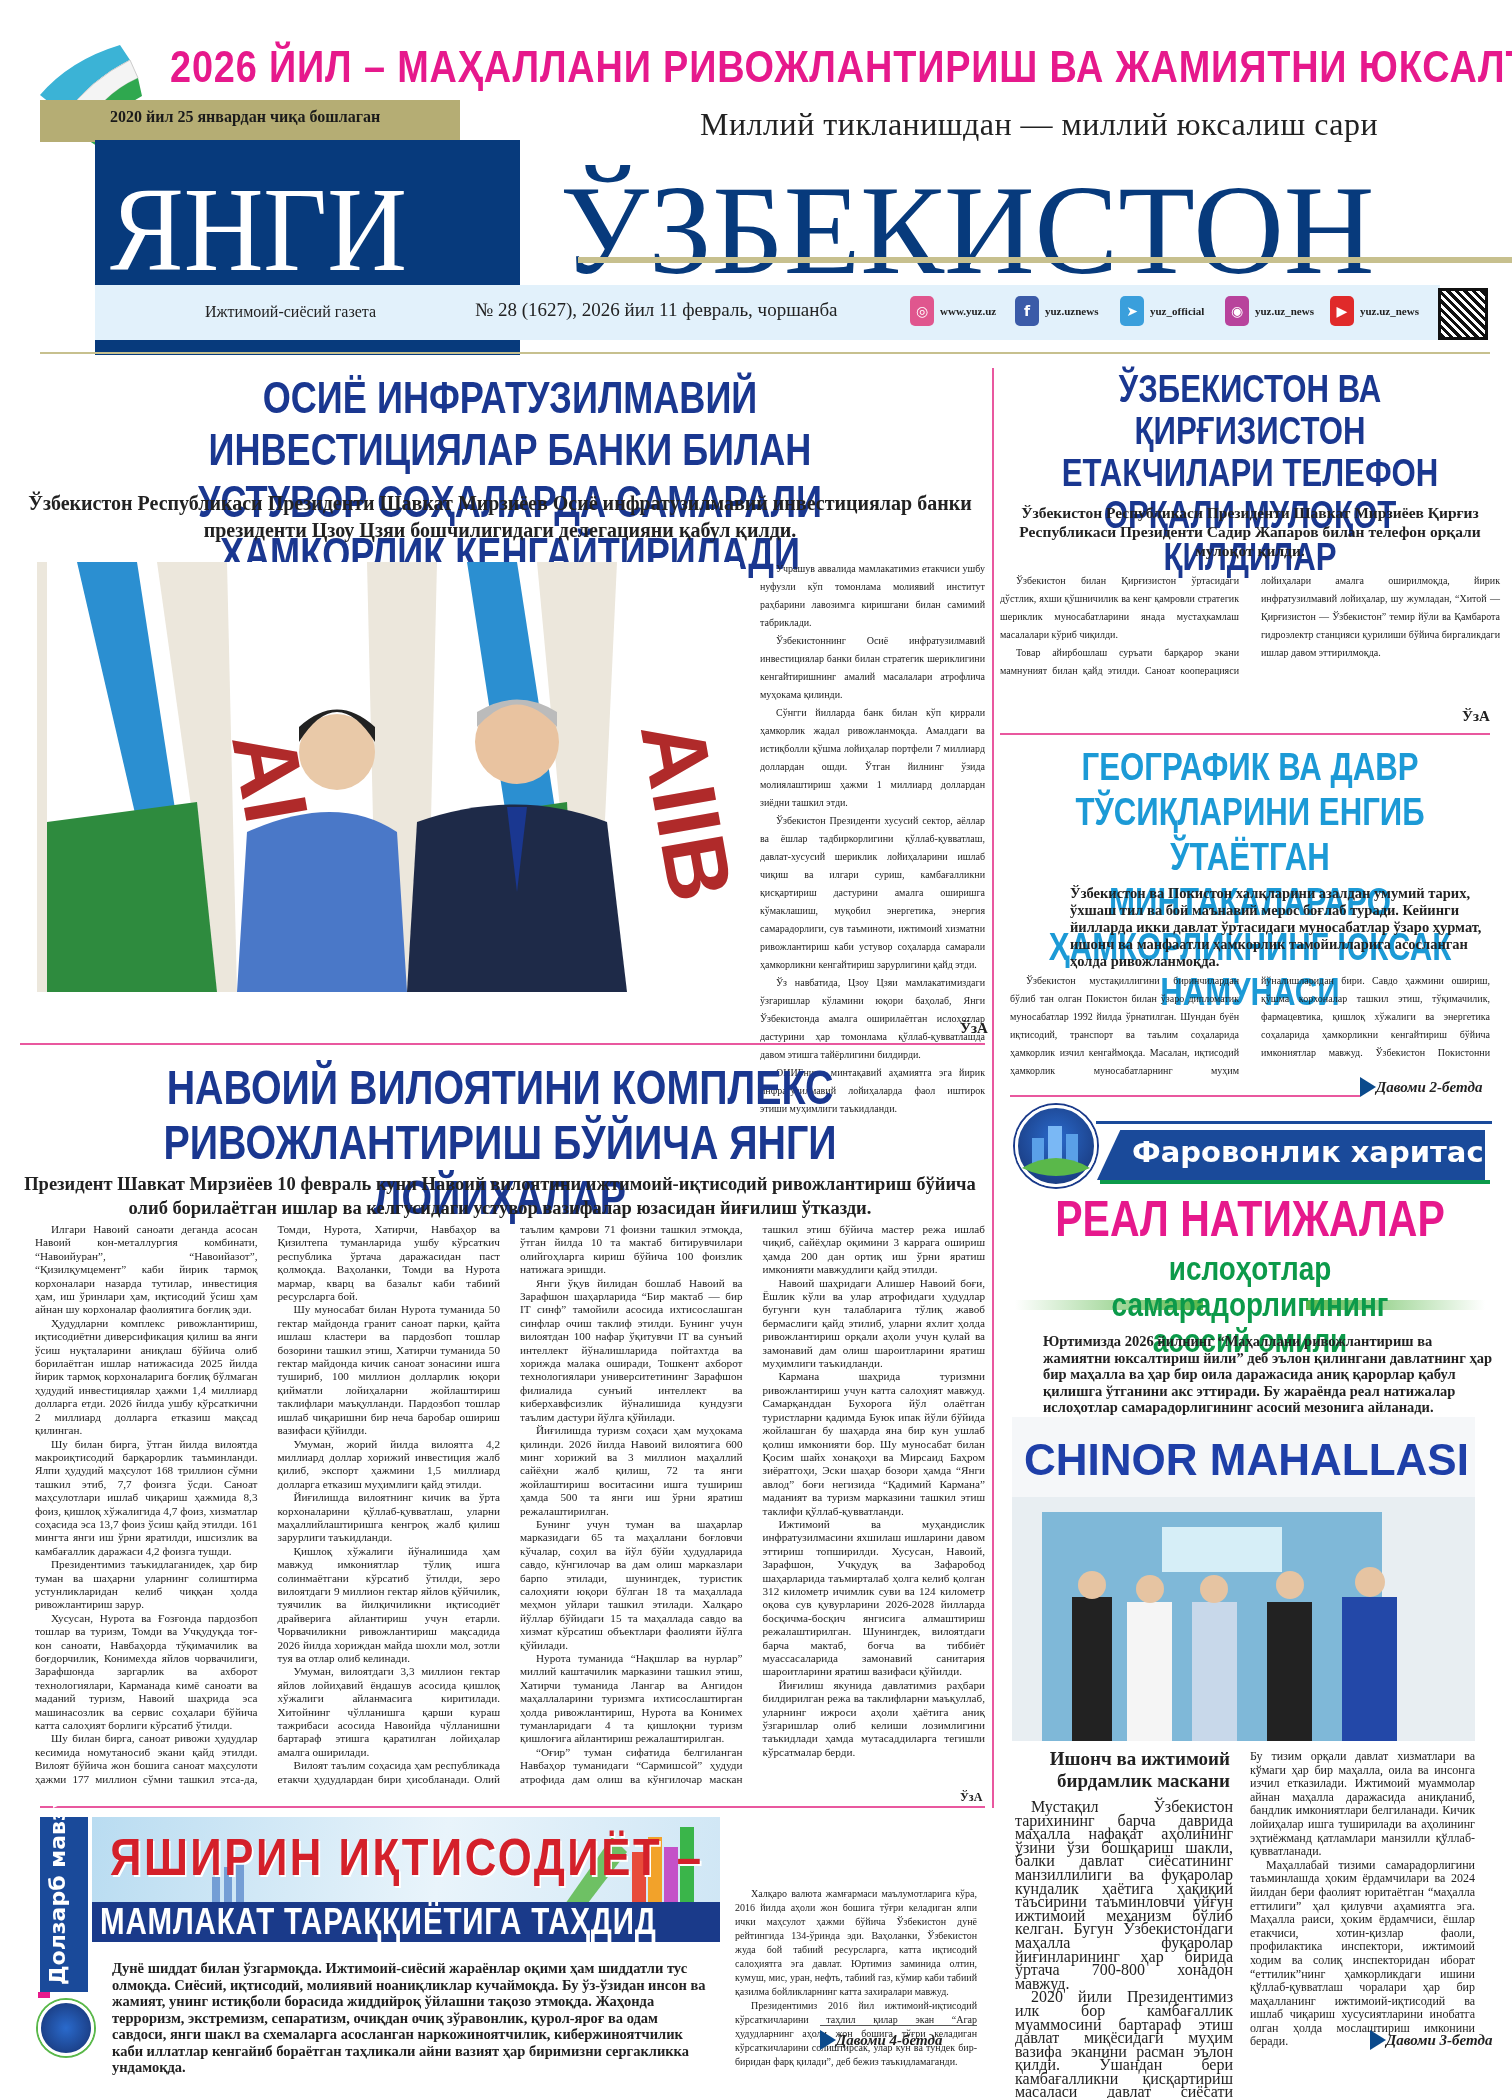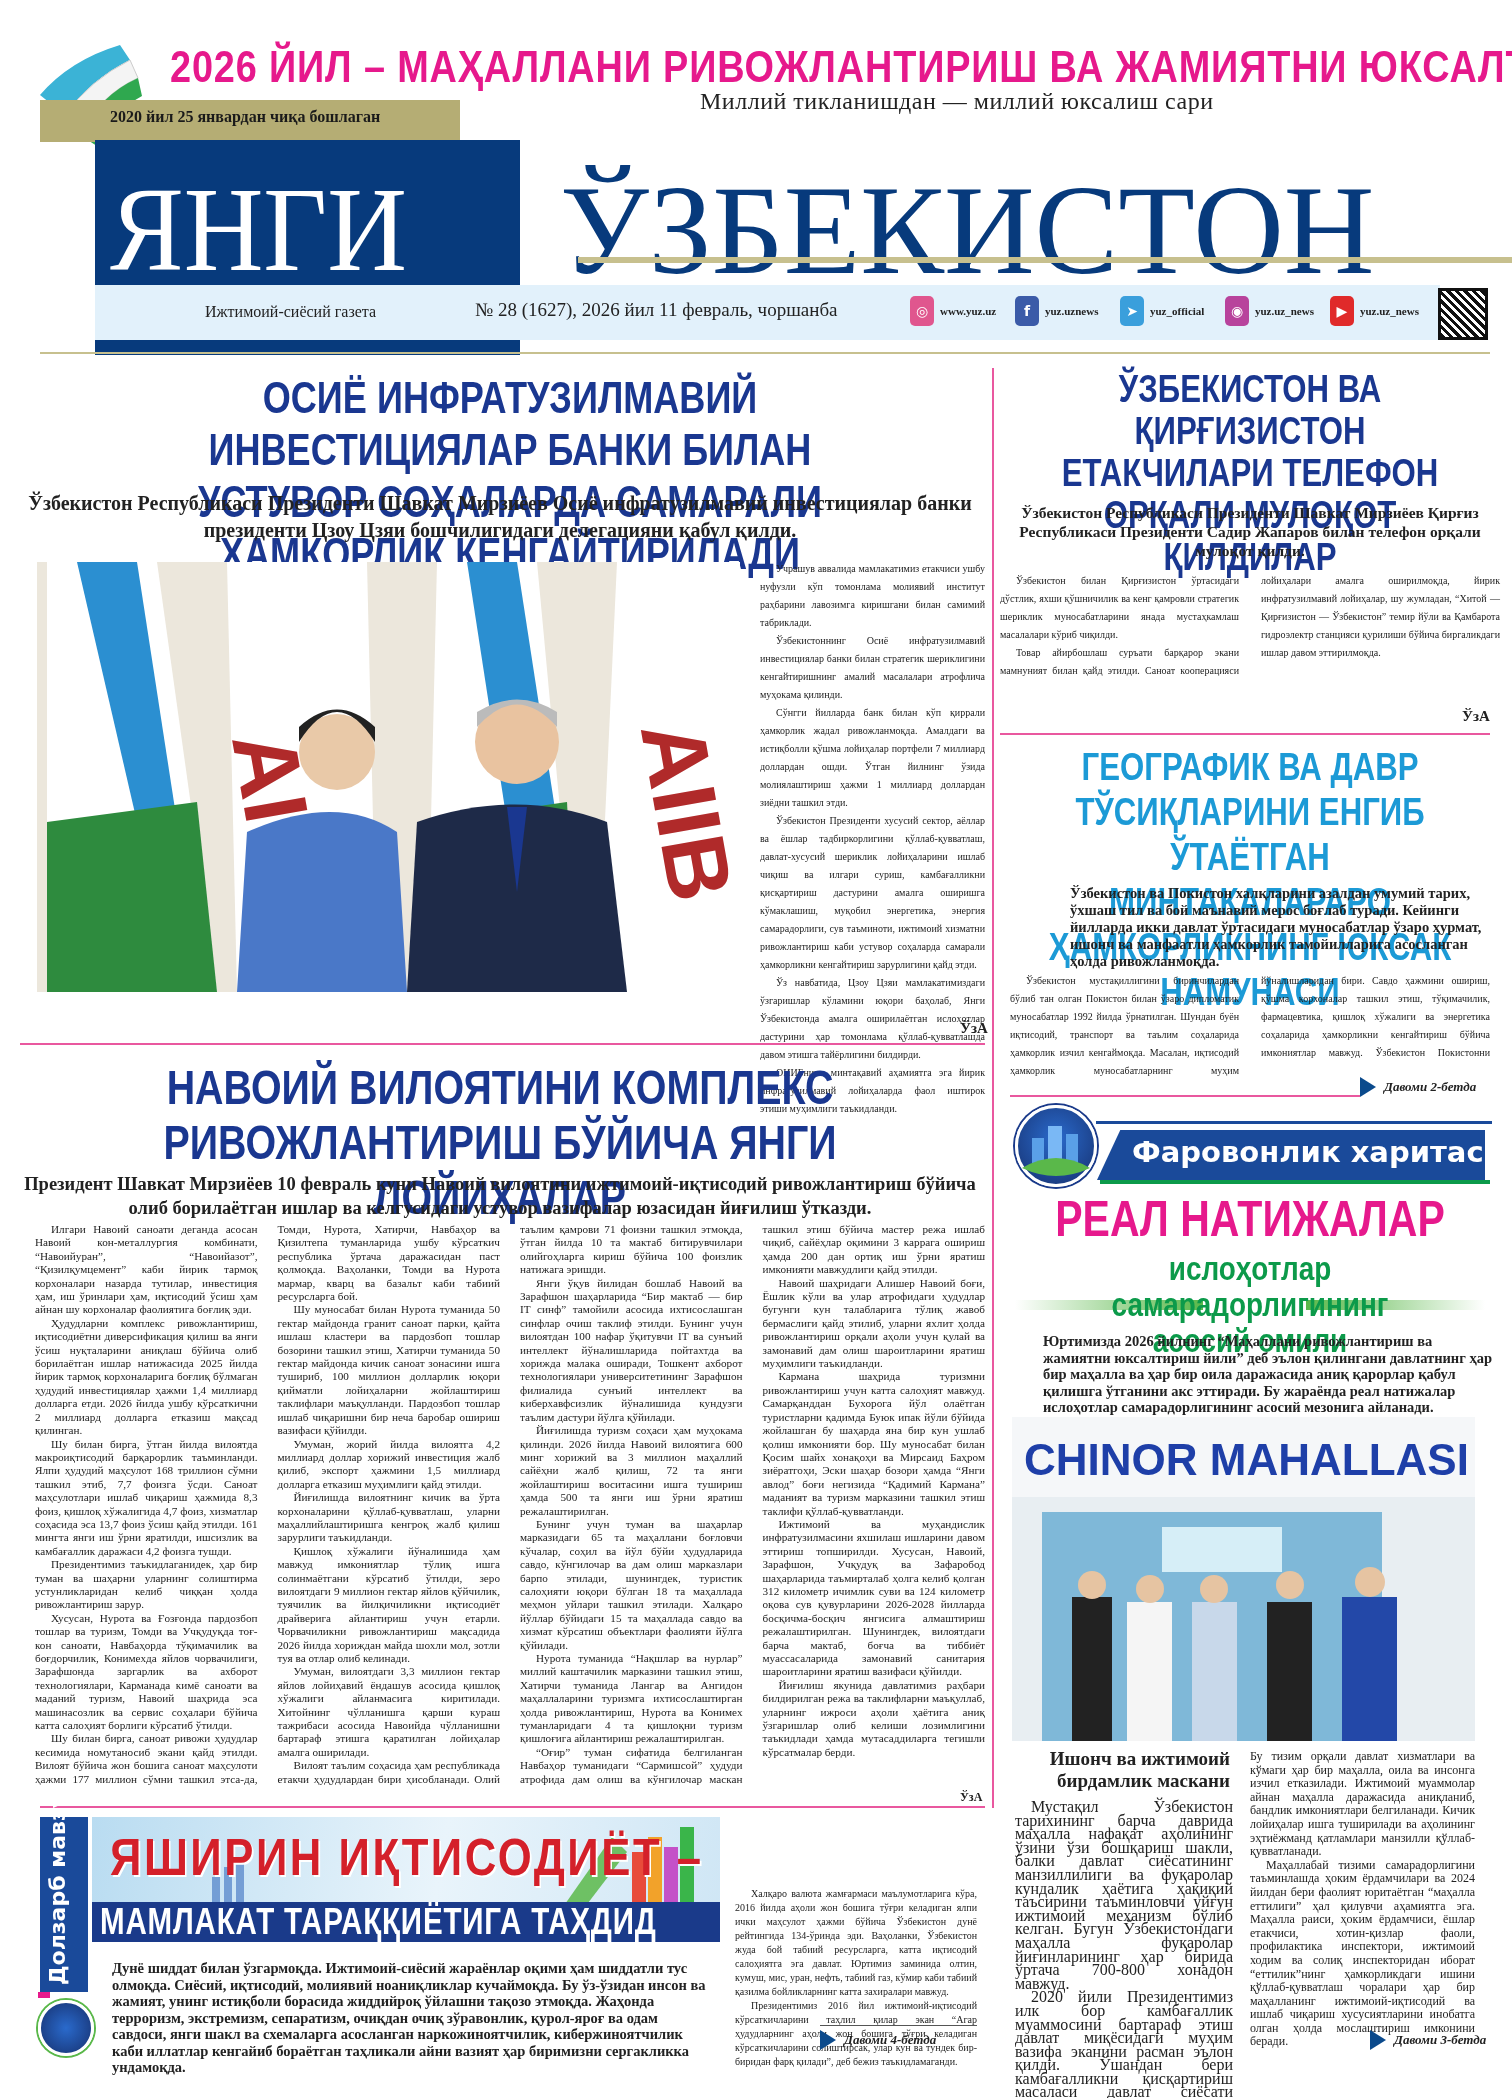--- a/index.html
+++ b/index.html
@@ -2,40 +2,40 @@
 <html><head>
 <meta charset="utf-8">
 <style>
 *{box-sizing:border-box;margin:0;padding:0}
 body{width:1512px;height:2098px;background:#fff;font-family:"Liberation Serif",serif;color:#222;position:relative;overflow:hidden}
 .abs{position:absolute}
 .banner{left:170px;top:42px;width:1310px;height:50px;color:#e6198c;font-family:"Liberation Sans",sans-serif;font-weight:bold;font-size:44px;letter-spacing:1px;transform:scaleX(.86);transform-origin:left;white-space:nowrap;line-height:50px}
 .flag-logo{left:30px;top:40px;width:140px;height:110px}
 .since-band{left:40px;top:100px;width:420px;height:42px;background:#b5ad74}
 .since-text{left:110px;top:108px;font-size:16px;font-weight:bold;color:#1a1a1a}
-.slogan{left:700px;top:88px;font-size:24px;color:#222;letter-spacing:.5px}
+.slogan{left:700px;top:106px;font-size:32px;color:#222;letter-spacing:.5px}
 .logo-block{left:95px;top:140px;width:425px;height:215px;background:#073a7c}
 .logo-yangi{left:110px;top:140px;font-size:120px;color:#fff;line-height:180px;transform:scaleX(.92);transform-origin:left}
 .logo-uzb{left:560px;top:140px;font-size:128px;color:#073a7c;line-height:180px;transform:scaleX(.98);transform-origin:left;white-space:nowrap}
 .gold-rule{left:578px;top:257px;width:950px;height:6px;background:#c7c08e}
 .infobar{left:95px;top:285px;width:1345px;height:55px;background:#e2f1fb}
 .infobar .type{position:absolute;left:110px;top:18px;font-size:16px}
 .infobar .issue{position:absolute;left:380px;top:14px;font-size:19px}
 .soc{position:absolute;top:11px;display:flex;align-items:center;gap:6px;font-size:11px;font-weight:bold}
 .soc i{display:inline-block;width:24px;height:30px;border-radius:5px;color:#fff;font-style:normal;text-align:center;line-height:30px;font-size:14px;font-family:"DejaVu Sans",sans-serif}
 .qr{left:1438px;top:288px;width:50px;height:52px;background:repeating-linear-gradient(45deg,#111 0 3px,#fff 3px 6px);border:3px solid #111}
 .header-rule{left:40px;top:352px;width:1450px;height:2px;background:#c7c08e}
 .h-blue{color:#1a3790;font-family:"Liberation Sans",sans-serif;font-weight:bold;text-align:center;transform-origin:center}
 .deck{font-weight:bold;text-align:center}
 .cols{font-size:10px;line-height:18px;text-align:justify}
 .cols p{text-indent:16px}
 .pink-v{background:#e9589f;width:2px}
 .pink-h{background:#e9589f;height:2px}
 .uza{font-weight:bold;font-size:15px}
-.cont{font-style:italic;font-weight:bold;font-size:13px;display:flex;align-items:center;gap:8px}
+.cont{font-style:italic;font-weight:bold;font-size:15px;display:flex;align-items:center;gap:0}
 .cont .tri{width:0;height:0;border-left:16px solid #0b4a8c;border-top:10px solid transparent;border-bottom:10px solid transparent}
 .photo{overflow:hidden}
 </style>
 </head>
 <body>
 
 <div class="abs flag-logo">
   <svg width="140" height="110" viewBox="0 0 140 110">
     <path d="M10 55 Q40 20 90 5 L100 20 Q60 40 35 75 Z" fill="#3bb3d6"></path>
     <path d="M35 75 Q60 40 100 20 L108 38 Q70 55 50 95 Z" fill="#f4f4f4" stroke="#ccc"></path>

